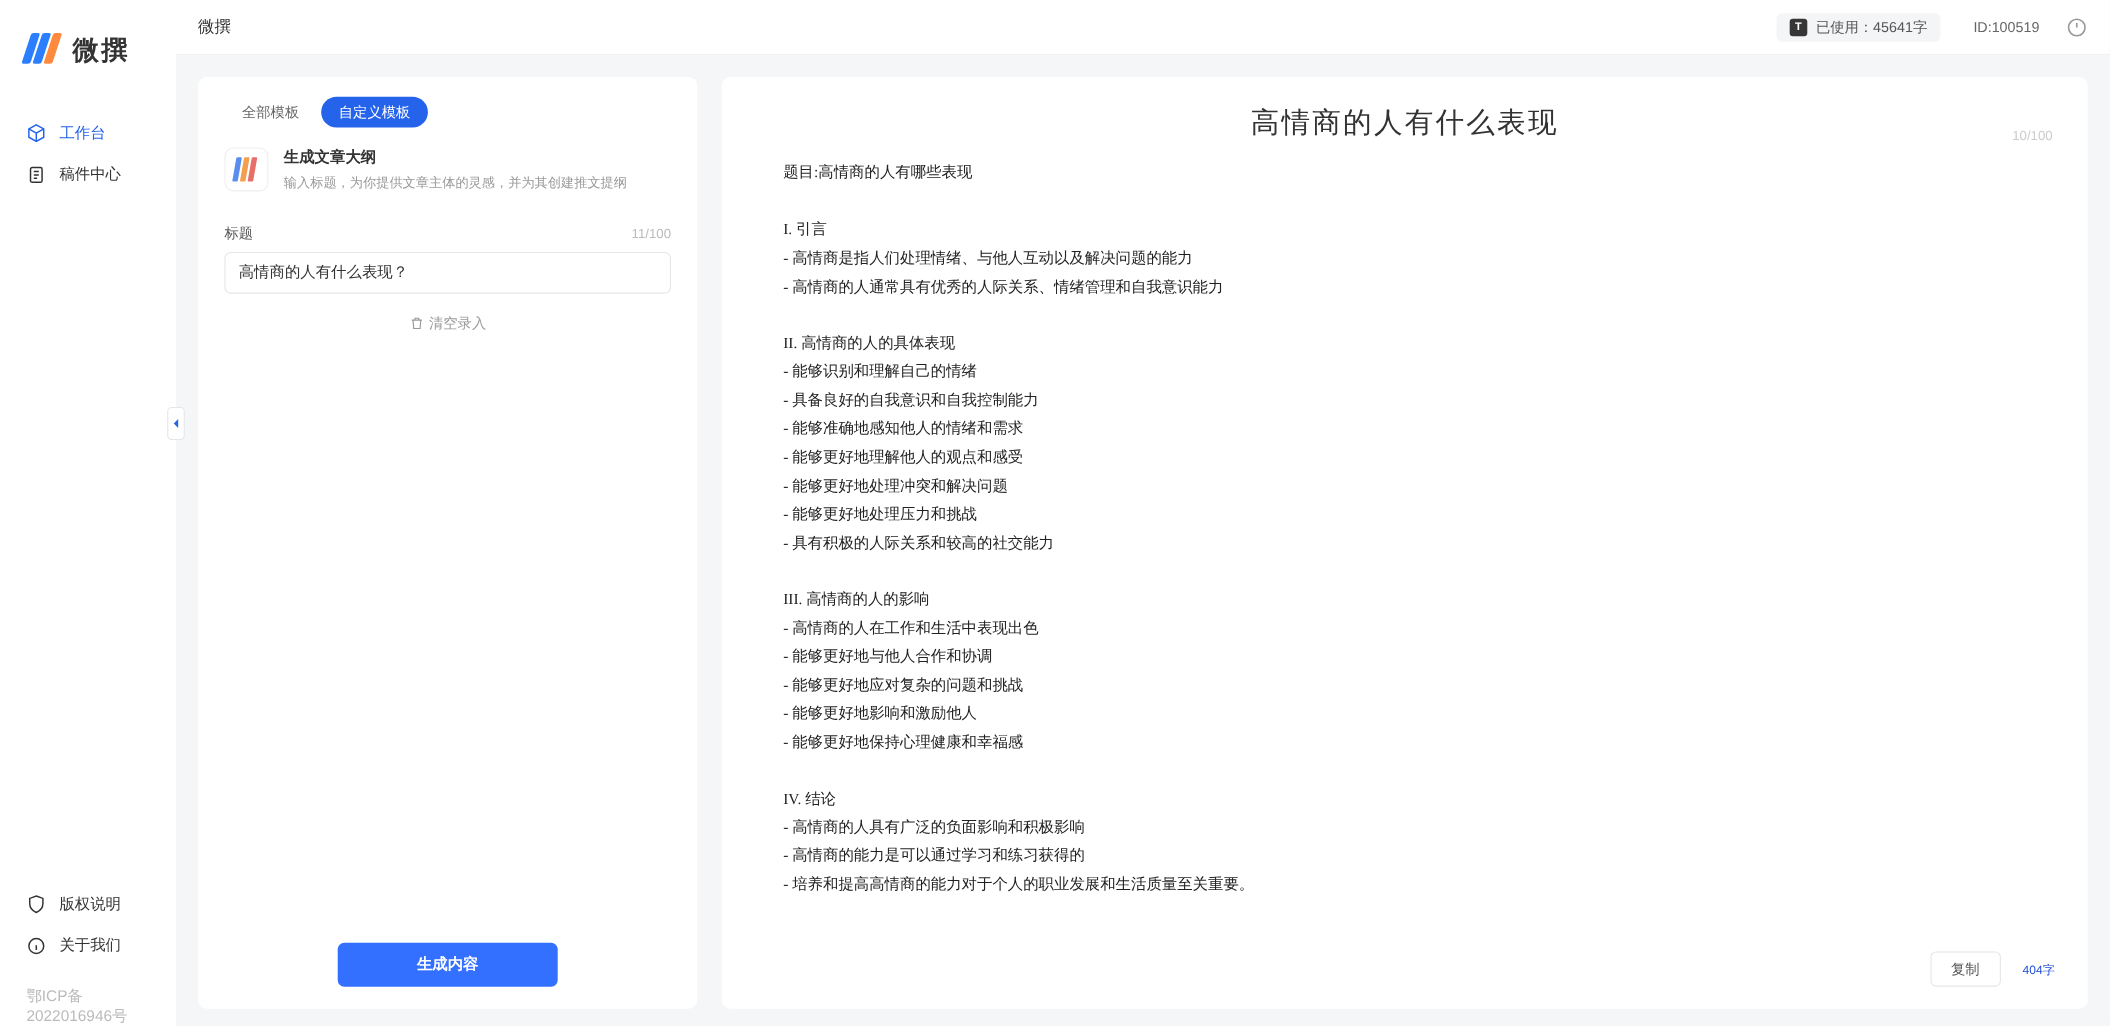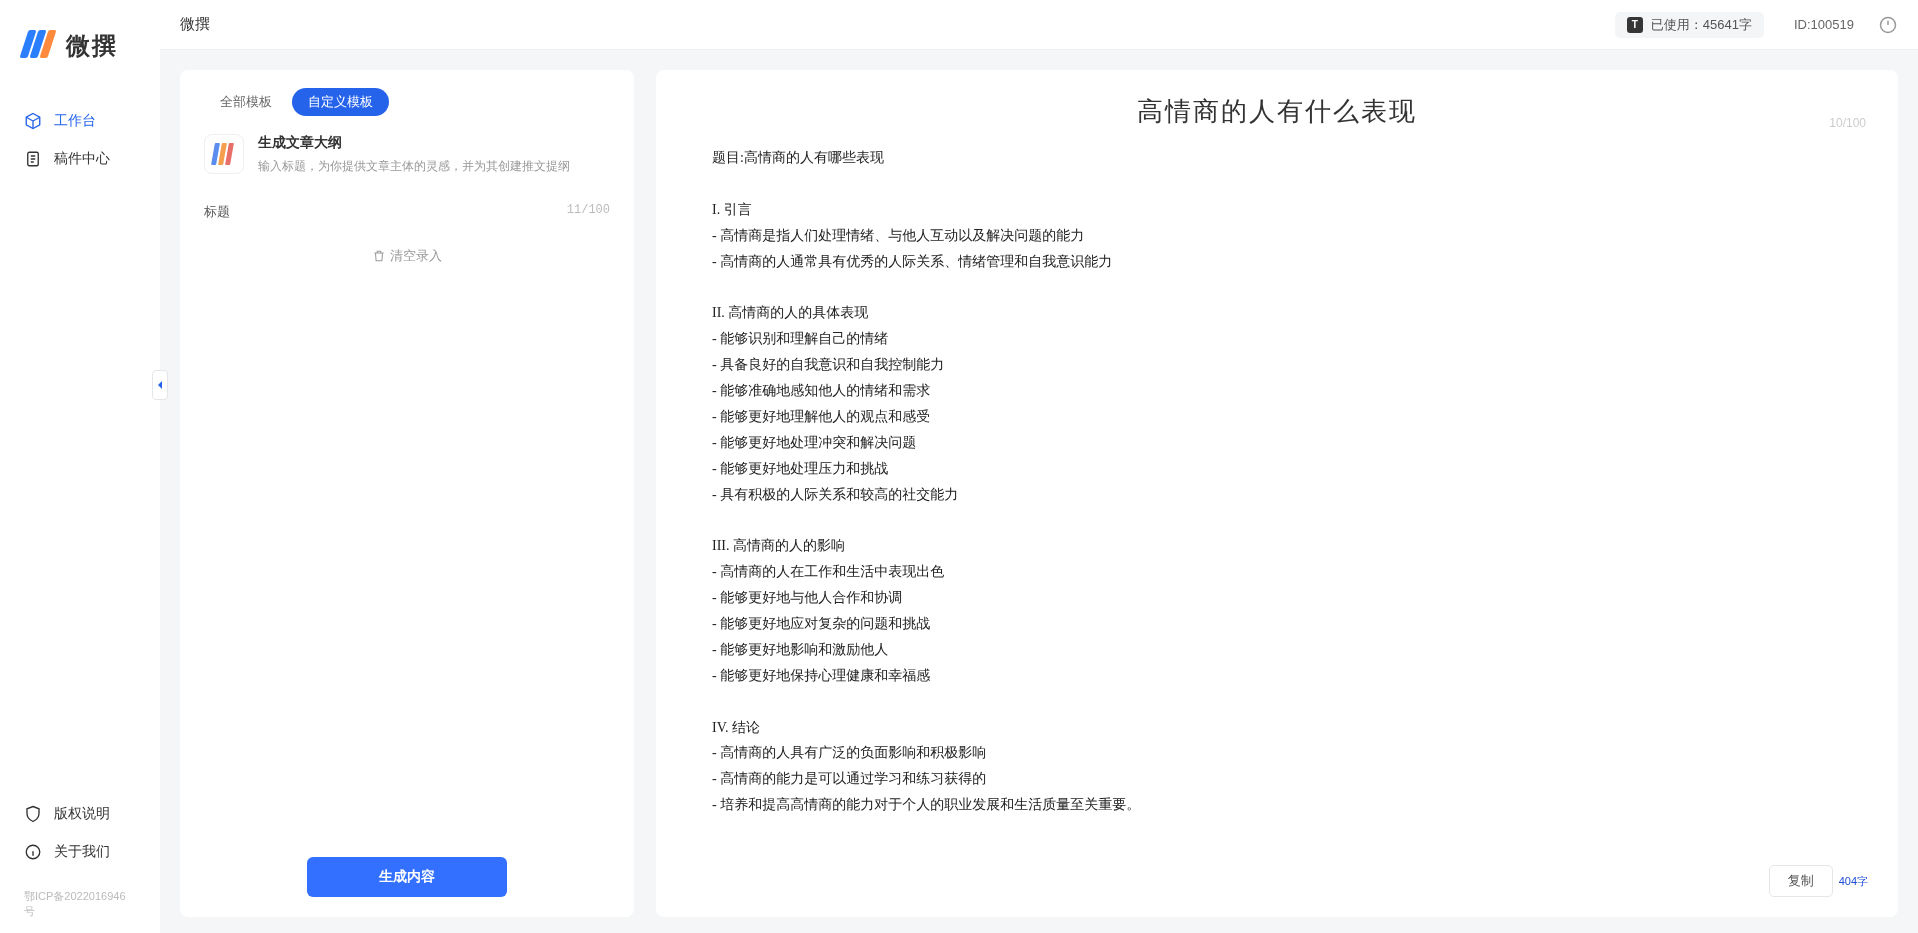--- a/index.html
+++ b/index.html
@@ -13,21 +13,21 @@
     .logo-slash { position: absolute; width: 8px; height: 28px; border-radius: 2px; transform: skewX(-18deg); }
     .logo-slash.s1 { left: 0; background: #2b7fff; }
     .logo-slash.s2 { left: 10px; background: #2b7fff; }
     .logo-slash.s3 { left: 20px; background: #ff8a3d; }
     .nav { flex: 1; }
     .nav-item { display: flex; align-items: flex-end; padding: 10px 24px; font-size: 14px; cursor: pointer; color: #333; }
     .nav-item.active { color: #2563eb; }
     .nav-item .icon { width: 18px; height: 18px; margin-right: 12px; display: inline-flex; align-items: center; justify-content: center; }
     .nav-item svg { width: 18px; height: 18px; }
     .bottom-nav { padding-bottom: 10px; }
-    .footer-text { font-size: 11px; color: #bbb; padding: 8px 24px 14px; }
+    .footer-text { font-size: 14px; color: #bbb; padding: 8px 24px 0; }
     .collapse-handle { position: absolute; right: -8px; top: 370px; width: 16px; height: 30px; background: #fff; border: 1px solid #e5e6e8; border-radius: 4px; display: flex; align-items: center; justify-content: center; cursor: pointer; }
     .collapse-handle svg { width: 10px; height: 10px; fill: #2563eb; }
     
     
     .main { flex: 1; display: flex; flex-direction: column; }
     .topbar { height: 50px; display: flex; align-items: center; padding: 0 20px; background: #fff; border-bottom: 1px solid #f0f0f0; }
     .topbar-title { font-size: 15px; font-weight: 500; }
     .topbar-spacer { flex: 1; }
     .usage-badge { background: #f4f5f7; border-radius: 5px; padding: 4px 12px; font-size: 13px; color: #555; display: flex; align-items: center; margin-right: 30px; }
     .usage-badge .t-icon { display: inline-flex; width: 16px; height: 16px; background: #363636; color: #fff; border-radius: 3px; font-size: 10px; align-items: center; justify-content: center; margin-right: 8px; font-weight: bold; }
@@ -48,36 +48,36 @@
     .template-card { display: flex; align-items: flex-start; gap: 14px; margin-bottom: 28px; }
     .template-icon { width: 40px; height: 40px; border: 1px solid #eee; border-radius: 8px; display: flex; align-items: center; justify-content: center; font-size: 18px; flex-shrink: 0; }
     .template-icon-inner { width: 22px; height: 22px; position: relative; }
     .book-stripe { position: absolute; width: 5px; height: 22px; border-radius: 1px; transform: skewX(-10deg); }
     .book-stripe.b1 { left: 0; background: #5b8def; }
     .book-stripe.b2 { left: 7px; background: #f59e4e; }
     .book-stripe.b3 { left: 14px; background: #e76f68; }
     .template-title { font-size: 14px; font-weight: 600; margin-bottom: 6px; }
     .template-desc { font-size: 12px; color: #999; }
     
-    .field-label-row { display: flex; justify-content: space-between; align-items: flex-start; margin-bottom: 8px; font-family: Liberation Mono, monospace; }
+    .field-label-row { display: flex; justify-content: space-between; align-items: center; margin-bottom: 8px; }
     .field-label { font-size: 13px; color: #555; }
     .field-counter { font-size: 12px; color: #bbb; }
     .text-input { width: 100%; border: 1px solid #e5e6e8; border-radius: 6px; padding: 10px 12px; font-size: 14px; outline: none; color: #333; }
     
     .clear-btn { display: flex; align-items: center; justify-content: center; gap: 4px; color: #999; font-size: 13px; margin-top: 18px; cursor: pointer; }
     .clear-btn svg { width: 14px; height: 14px; }
     
     .flex-spacer { flex: 1; }
     .generate-btn { width: 200px; margin: 0 auto; background: #3370ff; color: #fff; border: none; border-radius: 6px; padding: 11px 0; font-size: 14px; cursor: pointer; font-weight: bold; }
     
     .output-title { font-family: "SimSun", serif; font-size: 26px; text-align: center; margin-bottom: 8px; letter-spacing: 2px; }
     .title-count { position: absolute; right: 32px; top: 46px; font-size: 12px; color: #ccc; }
     .output-body { font-size: 14px; line-height: 1.85; white-space: pre-wrap; color: #222; font-family: "SimSun", serif; padding: 8px 0 0; margin-left: 28px; }
     
-    .output-footer { position: absolute; bottom: 20px; right: 30px; display: flex; align-items: center; gap: 6px; }
+    .output-footer { position: absolute; bottom: 20px; right: 30px; display: flex; align-items: center; gap: 20px; }
     .copy-btn { border: 1px solid #e5e6e8; background: #fff; border-radius: 5px; padding: 6px 18px; font-size: 13px; color: #555; cursor: pointer; }
     .word-count { font-size: 11px; color: #1d4ed8; }
   </style>
 </head>
 <body>
 
 <div class="app">
   <aside class="sidebar">
     <div class="logo">
       <span class="logo-icon">
@@ -170,20 +170,21 @@
           </div>
           <div>
             <div class="template-title">生成文章大纲</div>
             <div class="template-desc">输入标题，为你提供文章主体的灵感，并为其创建推文提纲</div>
           </div>
         </div>
         <div class="field-label-row">
           <div class="field-label">标题</div>
           <div class="field-counter">11/100</div>
         </div>
+        <input type="text" class="text-input" value="高情商的人有什么表现？" style="">
         <div class="clear-btn">
           <svg viewBox="0 0 24 24" fill="none" stroke="currentColor" stroke-width="1.8">
               <path d="M4 7h16M9 7V4h6v3M6 7l1 13h10l1-13"></path>
             </svg>
           <span>清空录入</span>
         </div>
         <div class="flex-spacer"></div>
         <button class="generate-btn">生成内容</button>
       </div>
 

